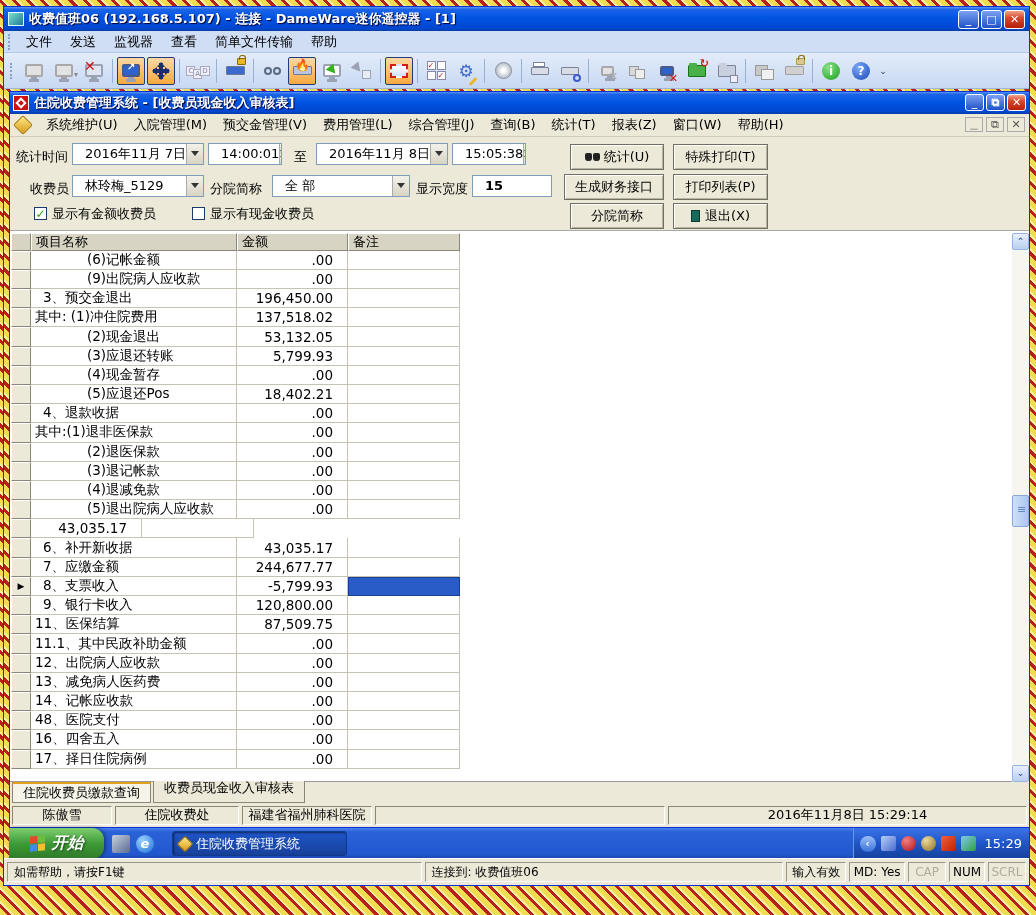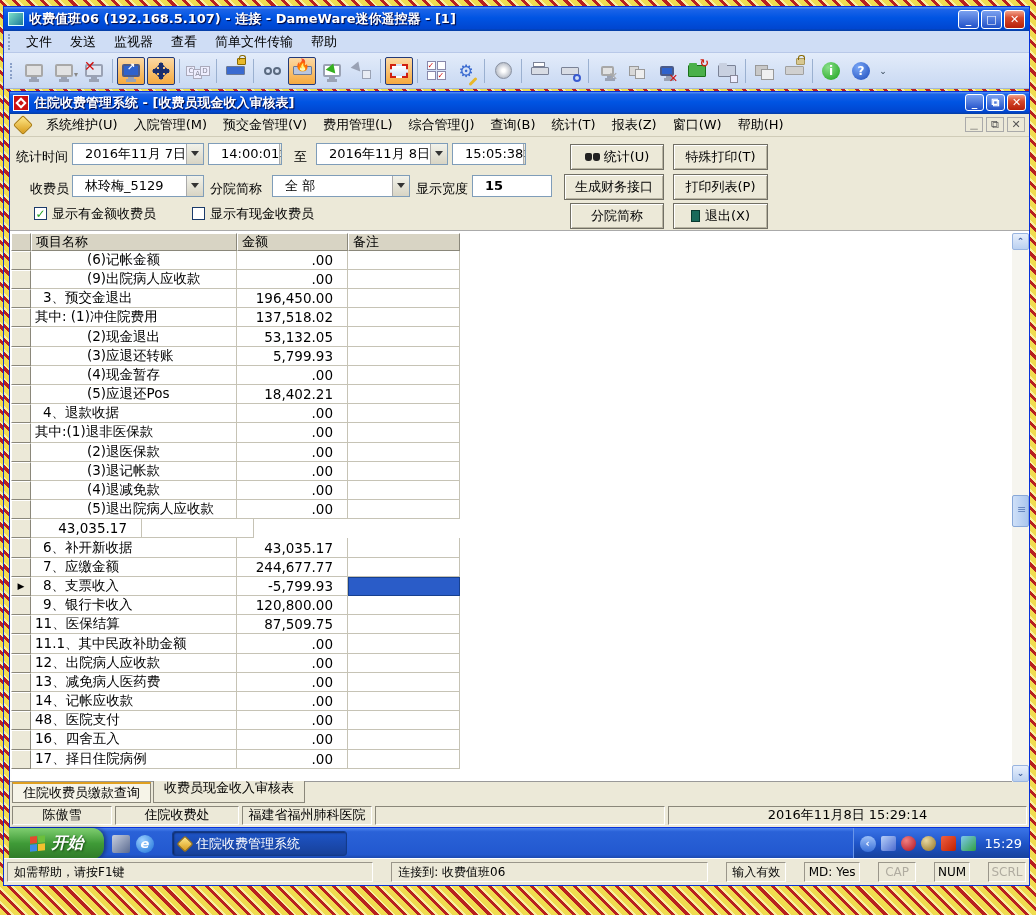--- a/index.html
+++ b/index.html
@@ -97,21 +97,21 @@
   .winflag i:nth-child(3){background:#3c8ce8;} .winflag i:nth-child(4){background:#f2c12e;}
   .qlaunch{display:flex;align-items:center;gap:6px;margin:0 8px;}
   .qicon{width:18px;height:18px;border-radius:2px;}
   .taskbtn{height:25px;width:175px;margin-left:10px;background:linear-gradient(180deg,#1e55c8,#174099);border:1px solid #123a8a;border-radius:3px;display:flex;align-items:center;gap:5px;padding:0 6px;color:#fff;font-size:13px;box-shadow:inset 1px 1px 2px rgba(0,0,0,.5);}
   .taskbtn .gem{width:12px;height:12px;margin:0;}
   .tray{margin-left:auto;display:flex;align-items:center;gap:5px;height:31px;padding:0 8px 0 6px;background:linear-gradient(180deg,#3a74e8 0%,#1f55c8 50%,#16409a 100%);border-left:1px solid #6a96e8;color:#fff;}
   .trayic{width:15px;height:15px;border-radius:2px;}
   .chev{width:16px;height:16px;border-radius:50%;background:linear-gradient(180deg,#9cc0f8,#3a70d8);color:#fff;display:flex;align-items:center;justify-content:center;font-size:10px;font-weight:bold;}
   .clock{font-size:13px;margin-left:4px;color:#fff;}
   
-  .dw-status{height:27px;background:#ece9d8;border-top:1px solid #fff;display:flex;align-items:center;padding:2px 3px;gap:18px;font-size:12px;}
+  .dw-status{height:27px;background:#ece9d8;border-top:1px solid #fff;display:flex;align-items:center;padding:2px 3px;gap:3px;font-size:12px;}
   .dpan{height:20px;border:1px solid;border-color:#9a968a #fff #fff #9a968a;display:flex;align-items:center;padding:0 6px;white-space:nowrap;}
   .dim{color:#b0aca0;}
 </style>
 </head>
 <body>
 
 <div class="dw-window">
 
   <div class="dw-titlebar">
     <div style="width:16px;height:14px;background:linear-gradient(135deg,#7ee0c8,#1a7a9a);border:1px solid #dff;"></div>

